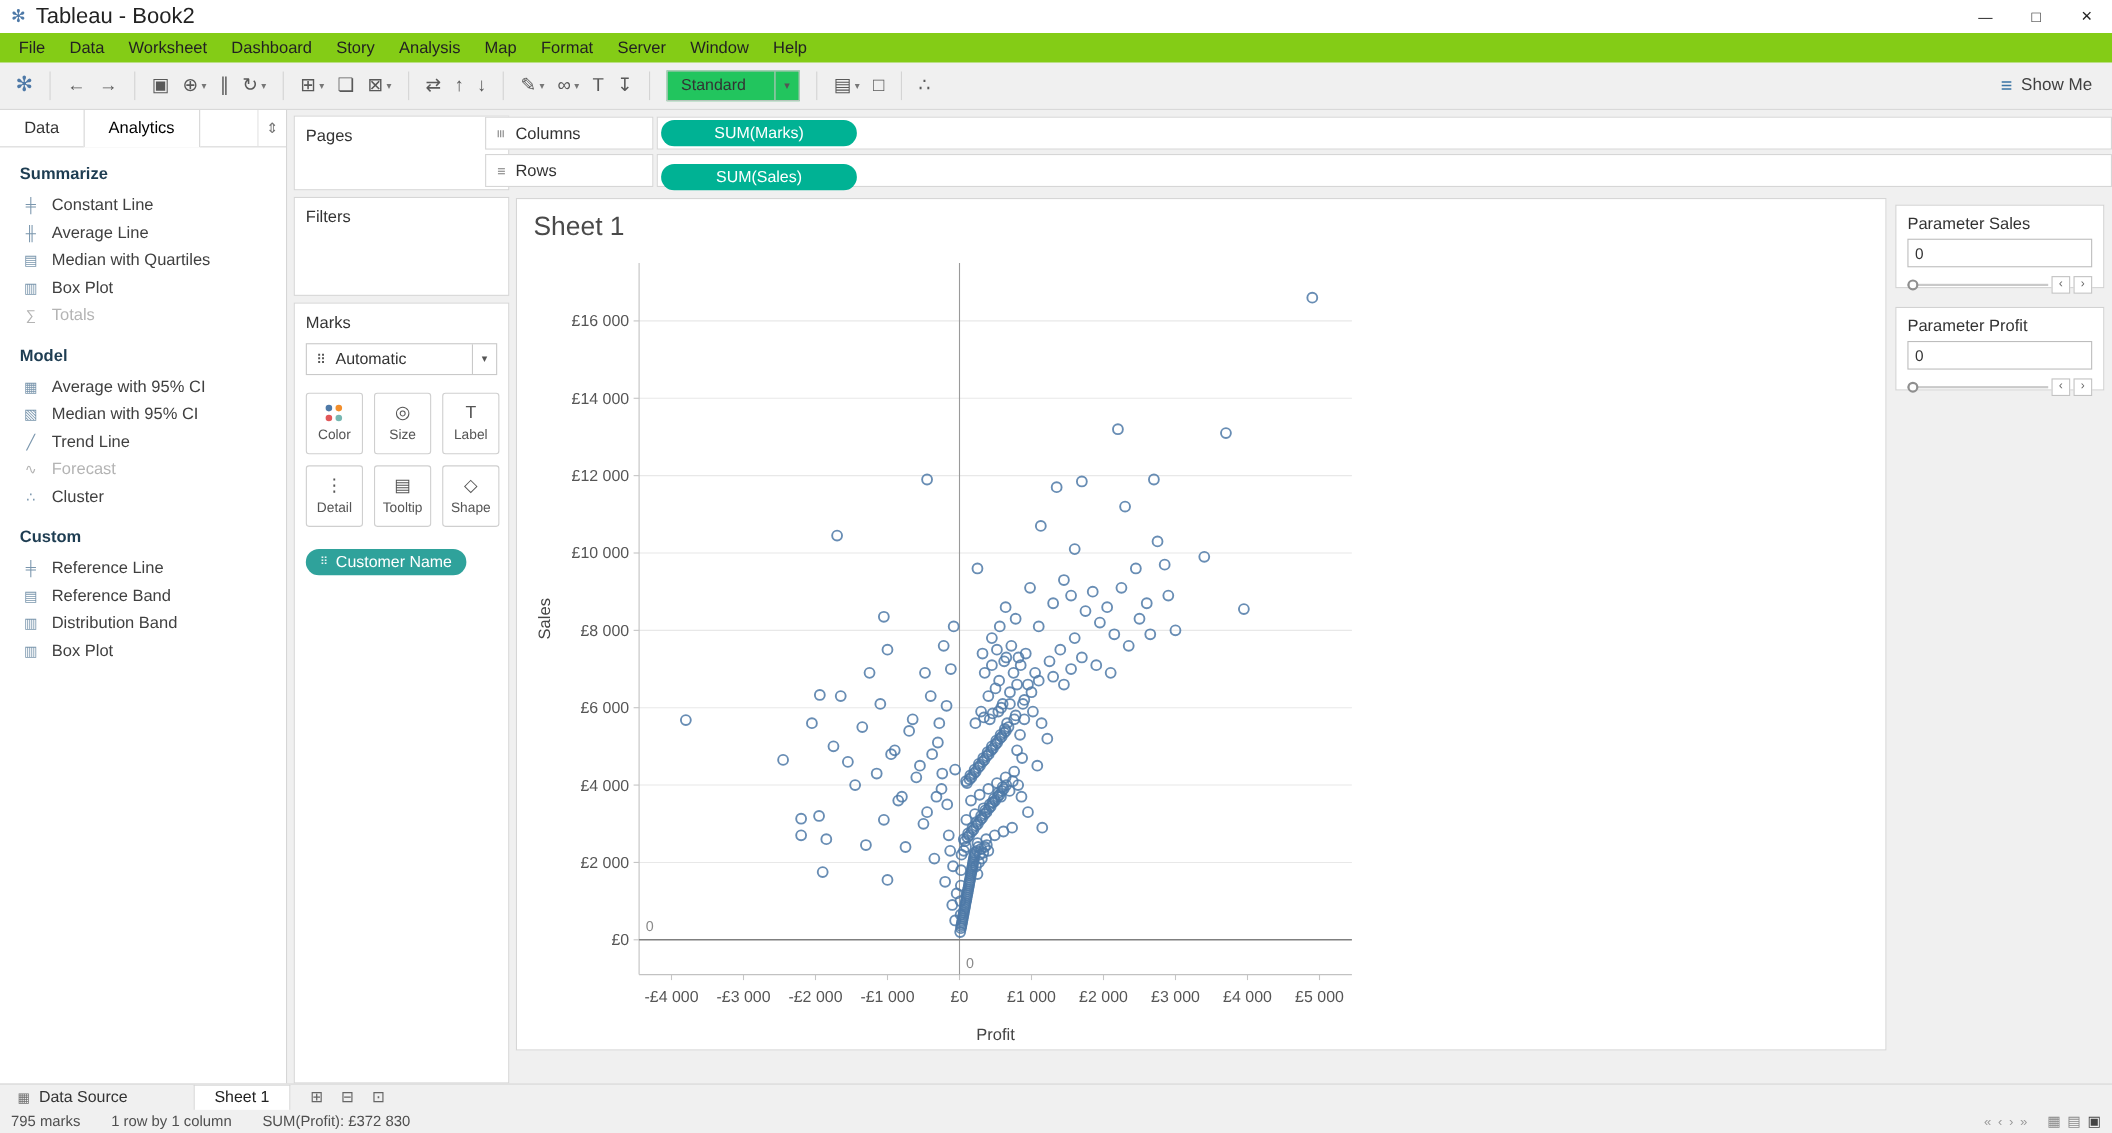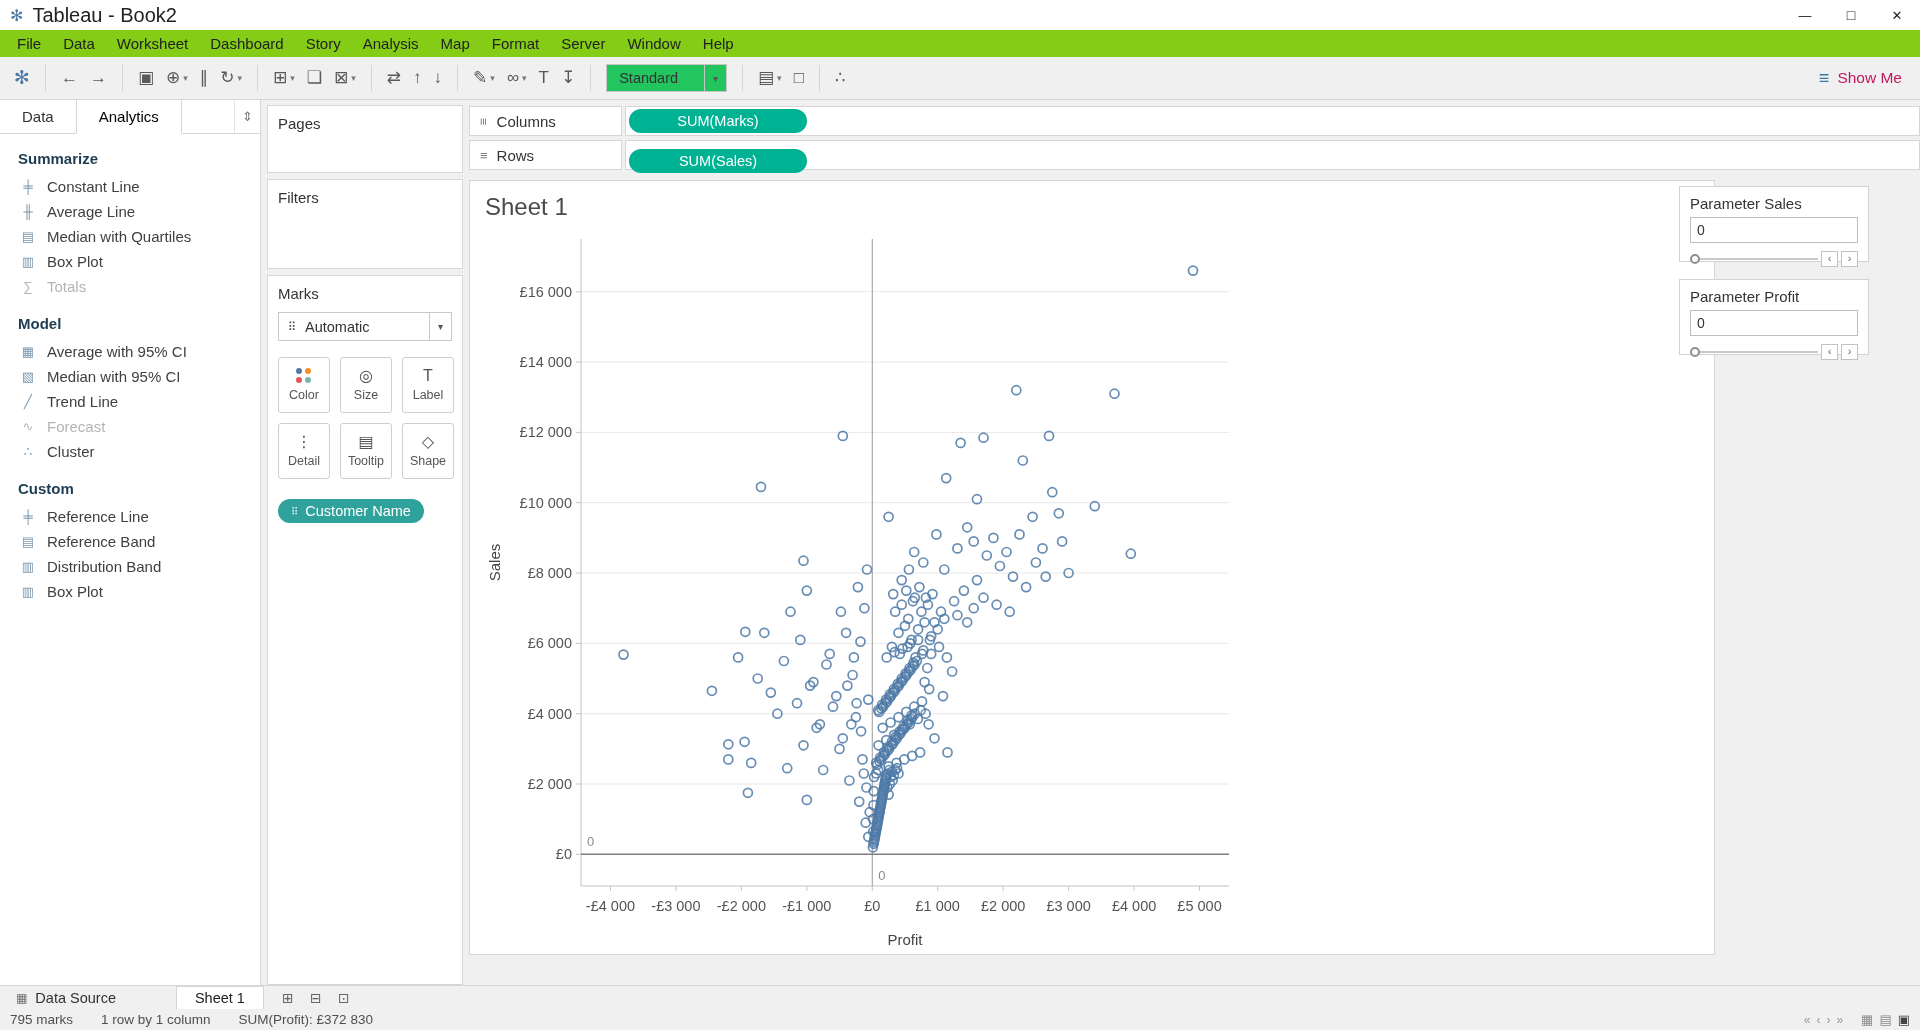--- a/index.html
+++ b/index.html
@@ -24,21 +24,21 @@
   .tb-btn{display:flex;align-items:center;height:30px;padding:0 6px;color:#595959}
   .tb-glyph{font-size:17px;line-height:30px}
   .tb-logo .tb-glyph{font-size:19px;color:#4e79a7}
   .tb-caret{font-size:9px;color:#777;margin-left:3px}
   .tb-sep{width:1px;height:26px;background:#d4d4d4;margin:0 9px}
   .tb-combo{display:flex;align-items:center;height:28px;border:1px solid #c6c6c6;background:#22c55e;margin:0 6px}
   .combo-label{padding:0 26px 0 12px;font-size:14.5px;color:#333}
   .combo-caret{width:22px;align-self:stretch;border-left:1px solid #c6c6c6;display:flex;align-items:center;justify-content:center;font-size:10px;color:#555}
   .show-me{margin-left:auto;margin-right:18px;display:flex;align-items:center;gap:8px}
   .show-me-icon{font-size:18px;font-weight:bold;color:#3c76a6}
-  .show-me-label{font-size:15.5px;color:#be185d}
+  .show-me-label{font-size:15.5px;color:#404040}
 
   
   .left-pane{position:absolute;left:0;top:100px;width:261px;height:885px;background:#fff;border-right:1px solid #d6d6d6}
   .pane-tabs{height:34px;display:flex;align-items:stretch;border-bottom:1px solid #d6d6d6}
   .pane-tab{padding:0 22px;display:flex;align-items:center;font-size:15px;color:#333}
   .pane-tab.active{background:#fff;border-left:1px solid #d6d6d6;border-right:1px solid #d6d6d6;margin-bottom:-1px;border-bottom:1px solid #fff;color:#000}
   .pane-control{margin-left:auto;width:26px;display:flex;align-items:center;justify-content:center;color:#777;font-size:13px;border-left:1px solid #e3e3e3}
   .section-title{margin:16px 0 7px 0;padding-left:18px;font-weight:bold;font-size:15px;color:#1e3d52}
   .an-item{display:flex;align-items:center;gap:9px;height:25px;padding-left:18px;color:#404040;font-size:15px}
   .an-icon{width:20px;text-align:center;color:#7a96ad;font-size:13px}
@@ -58,37 +58,37 @@
   .marks-grid{margin-top:16px;display:grid;grid-template-columns:repeat(3,52px);gap:10px 10px;justify-content:start}
   .mark-btn{height:56px;border:1px solid #cfcfcf;border-radius:3px;background:#fff;display:flex;flex-direction:column;align-items:center;justify-content:center;gap:4px}
   .mark-ic{font-size:16px;color:#555;line-height:16px}
   .mark-lb{font-size:12.5px;color:#555}
   .color-dots{display:grid;grid-template-columns:7px 7px;gap:2px;width:16px;height:16px}
   .color-dots i{width:6px;height:6px;border-radius:50%;display:block}
   .marks-pill{margin-top:20px;height:24px;border-radius:12px;display:inline-flex;align-items:center;gap:7px;padding:0 13px;color:#fff;font-size:14.5px}
   .pill-icon{font-size:10px;opacity:.9}
 
   
-  .shelf-row{position:absolute;left:469px;right:0;height:30px;display:flex}
+  .shelf-row{position:absolute;left:441px;right:0;height:30px;display:flex}
   .shelf-row.columns{top:106px}
   .shelf-row.rows{top:140px}
   .shelf-label{width:153px;background:#fff;border:1px solid #d6d6d6;display:flex;align-items:center;gap:9px;padding-left:10px;font-size:15px;color:#333}
   .shelf-icon{color:#7d7d7d;font-size:13px}
   .shelf-icon.cols{display:inline-block;transform:rotate(90deg)}
   .shelf-area{flex:1;margin-left:3px;background:#fff;border:1px solid #d6d6d6;display:flex;align-items:center;padding-left:3px}
   .pill{height:24px;border-radius:12px;color:#fff;font-size:14.5px;display:flex;align-items:center;justify-content:center;padding:0 20px;min-width:178px}
 
   
   .worksheet{position:absolute;left:469px;top:180px;width:1246px;height:775px;background:#fff;border:1px solid #d6d6d6}
   .sheet-title{position:absolute;left:15px;top:12px;font-size:24px;color:#4a4a4a}
   #chart-svg{position:absolute;left:0;top:0}
   #chart-svg text{font-family:"Liberation Sans","DejaVu Sans",sans-serif}
 
   
-  .param-card{position:absolute;left:1679px;width:190px;height:76px;background:#fff;border:1px solid #d2d2d2;padding:8px 10px}
+  .param-card{position:absolute;left:1723px;width:190px;height:76px;background:#fff;border:1px solid #d2d2d2;padding:8px 10px}
   .param-card.sales{top:186px}
   .param-card.profit{top:279px}
   .param-title{font-size:15px;color:#333}
   .param-input{width:100%;height:26px;margin-top:5px;border:1px solid #bdbdbd;padding:2px 6px;font-size:14px;color:#333;font-family:inherit}
   .slider-row{display:flex;align-items:center;margin-top:8px}
   .slider-track{flex:1;position:relative;height:12px}
   .slider-track::before{content:"";position:absolute;left:0;right:0;top:5px;height:2px;background:#c9c9c9}
   .slider-knob{position:absolute;left:0;top:1px;width:10px;height:10px;border:2px solid #8f8f8f;border-radius:50%;background:#fdfdfd}
   .slider-btn{width:17px;height:16px;border:1px solid #c2c2c2;background:#fff;font-size:11px;line-height:13px;text-align:center;color:#666;margin-left:3px}
 

